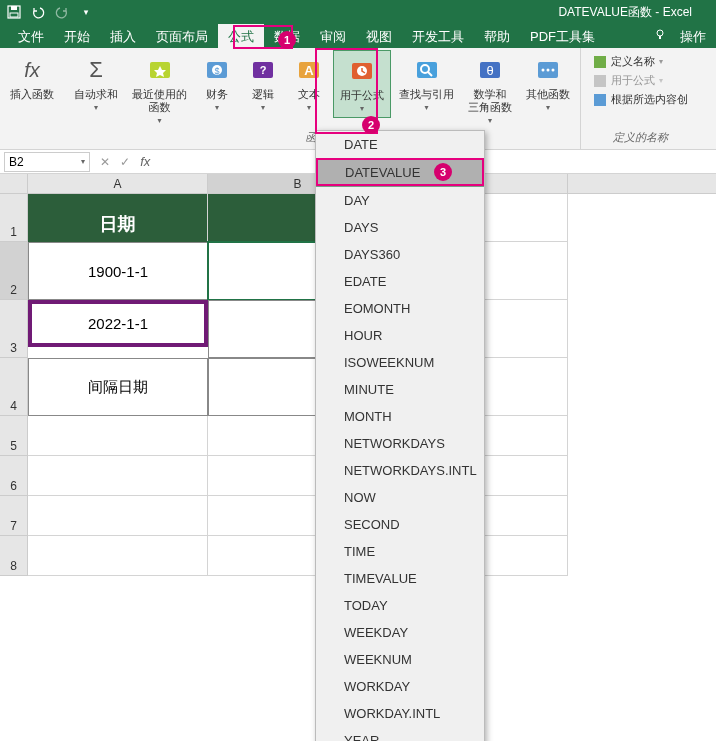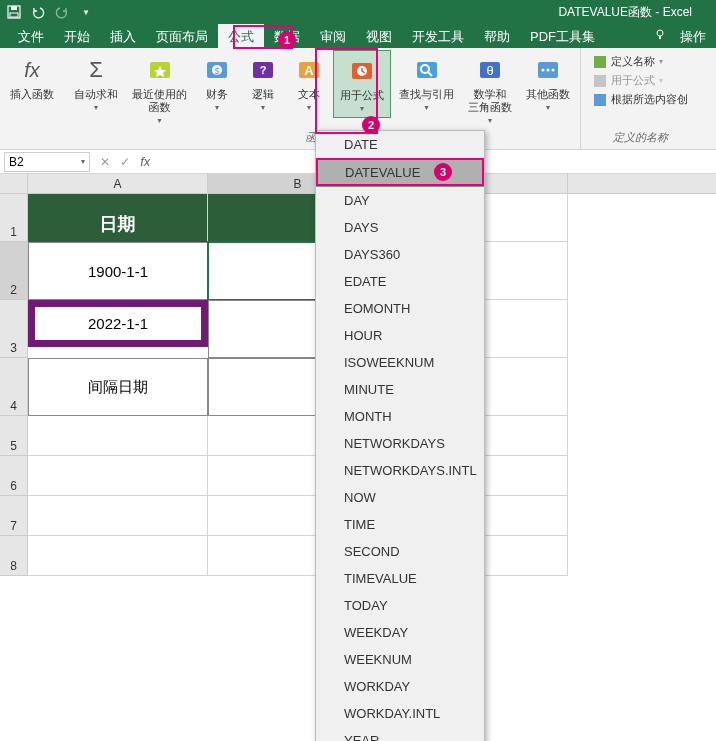--- a/index.html
+++ b/index.html
@@ -279,21 +279,21 @@
       <div class="cell" style="width:180px;height:48px"></div>
     </div>
     <div class="row" style="height:58px">
       <div class="row-h selected" style="height:58px;align-items:flex-end;padding-bottom:2px">2</div>
       <div class="cell" style="width:180px;height:58px;border:1px solid #888">1900-1-1</div>
       <div class="cell selected" style="width:180px;height:58px;border:1px solid #888"></div>
       <div class="cell" style="width:180px;height:58px"></div>
     </div>
     <div class="row" style="height:58px">
       <div class="row-h" style="height:58px;align-items:flex-end;padding-bottom:2px">3</div>
-      <div class="cell" style="width:180px;height:47px;border:7px solid #701a75">2022-1-1</div>
+      <div class="cell" style="width:180px;height:47px;border:4px solid #701a75">2022-1-1</div>
       <div class="cell" style="width:180px;height:58px;border:1px solid #888"></div>
       <div class="cell" style="width:180px;height:58px"></div>
     </div>
     <div class="row" style="height:58px">
       <div class="row-h" style="height:58px;align-items:flex-end;padding-bottom:2px">4</div>
       <div class="cell" style="width:180px;height:58px;border:1px solid #888">间隔日期</div>
       <div class="cell" style="width:180px;height:58px;border:1px solid #888"></div>
       <div class="cell" style="width:180px;height:58px"></div>
     </div>
     <div class="row" style="height:40px">
@@ -330,22 +330,22 @@
     <div class="dd-item">DAYS360</div>
     <div class="dd-item">EDATE</div>
     <div class="dd-item">EOMONTH</div>
     <div class="dd-item">HOUR</div>
     <div class="dd-item">ISOWEEKNUM</div>
     <div class="dd-item">MINUTE</div>
     <div class="dd-item">MONTH</div>
     <div class="dd-item">NETWORKDAYS</div>
     <div class="dd-item">NETWORKDAYS.INTL</div>
     <div class="dd-item">NOW</div>
+    <div class="dd-item">SECOND</div>
     <div class="dd-item">TIME</div>
-    <div class="dd-item">SECOND</div>
     <div class="dd-item">TIMEVALUE</div>
     <div class="dd-item">TODAY</div>
     <div class="dd-item">WEEKDAY</div>
     <div class="dd-item">WEEKNUM</div>
     <div class="dd-item">WORKDAY</div>
     <div class="dd-item">WORKDAY.INTL</div>
     <div class="dd-item">YEAR</div>
   </div>
 
 <div class="callout" style="top:25px;left:233px;width:60px;height:24px"></div>

